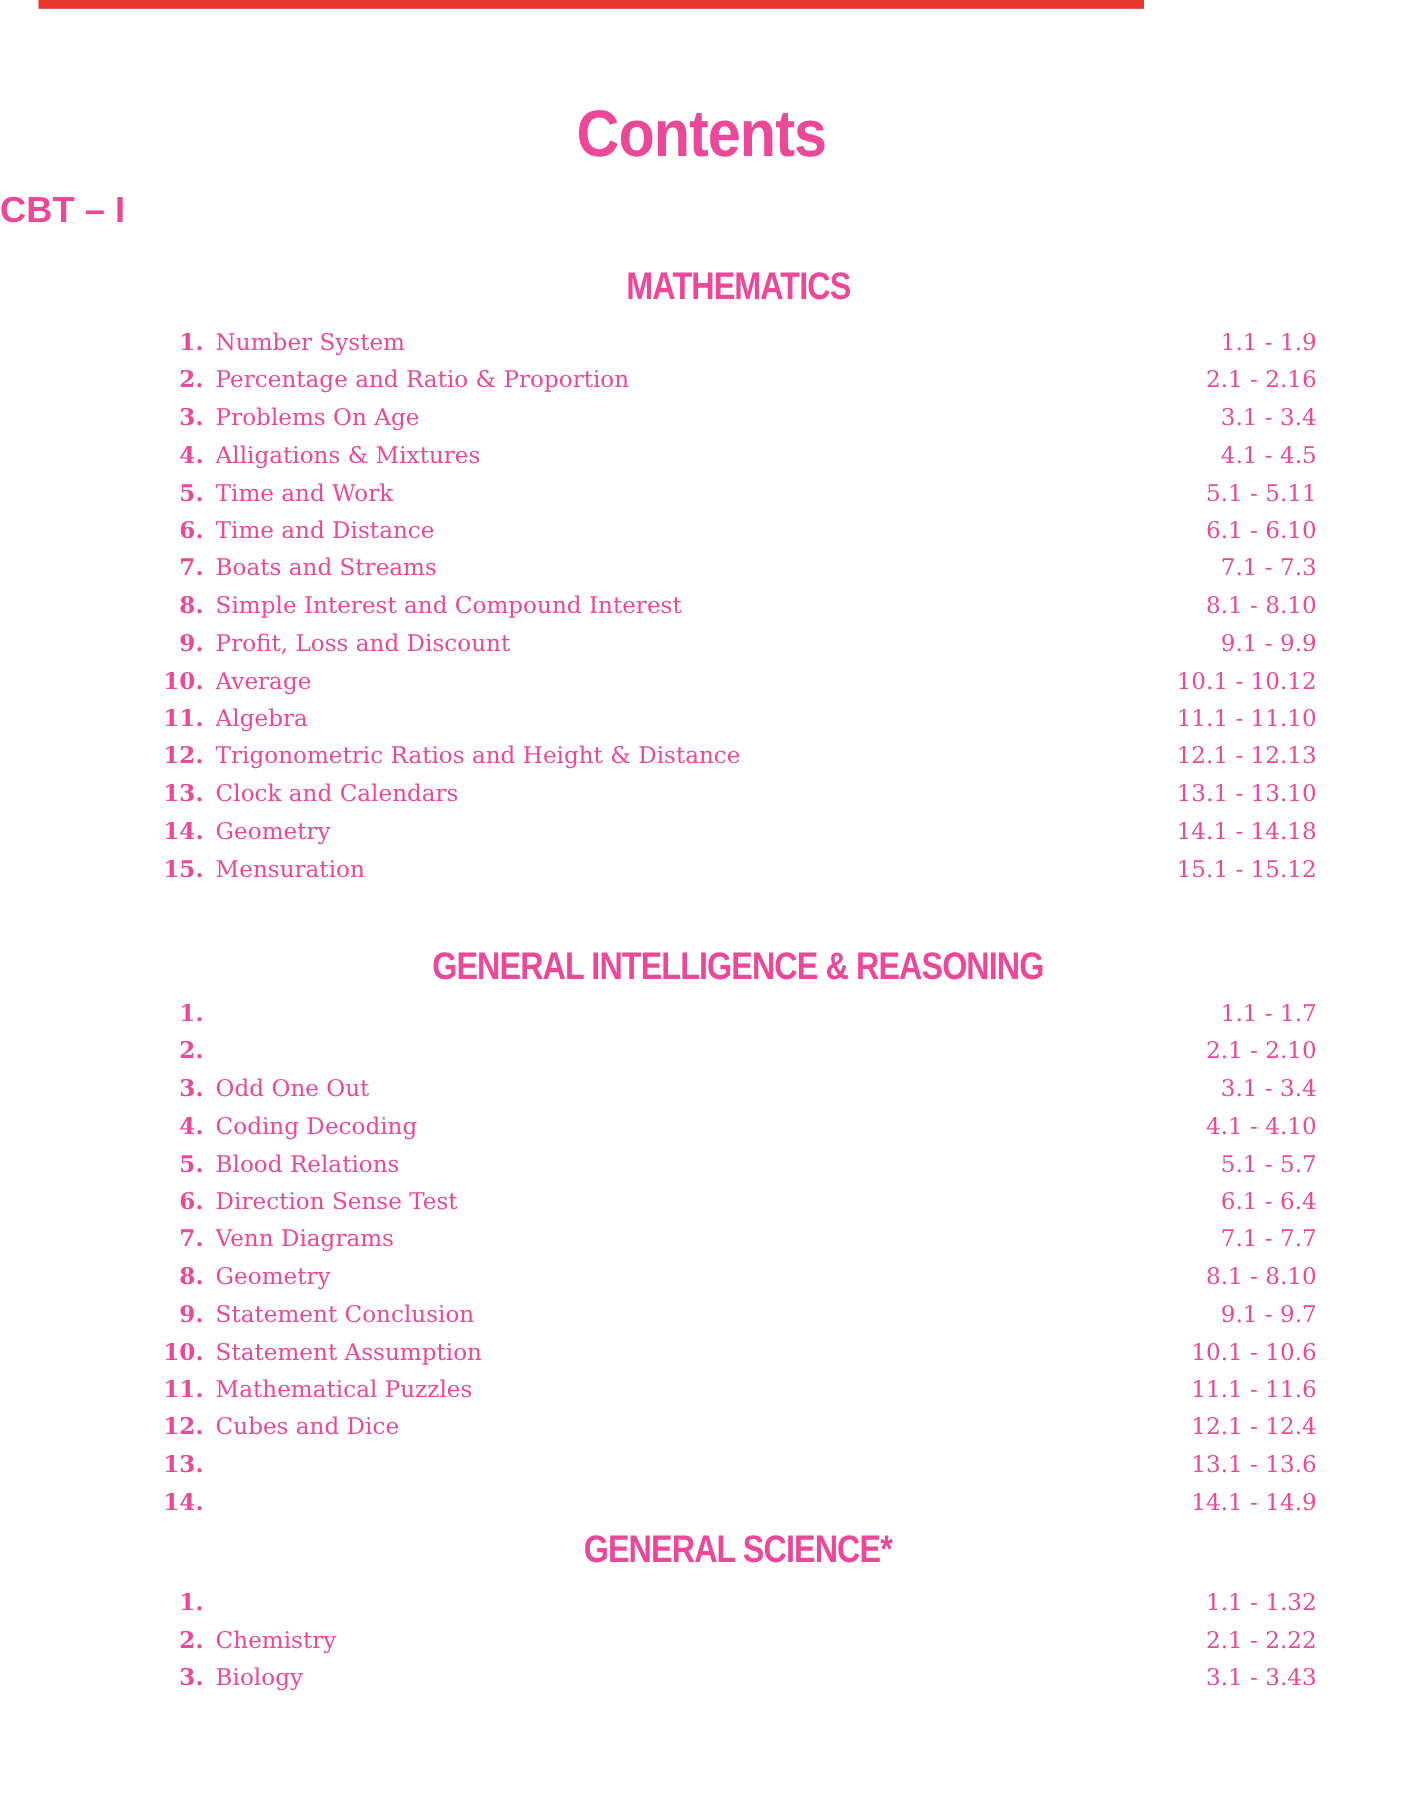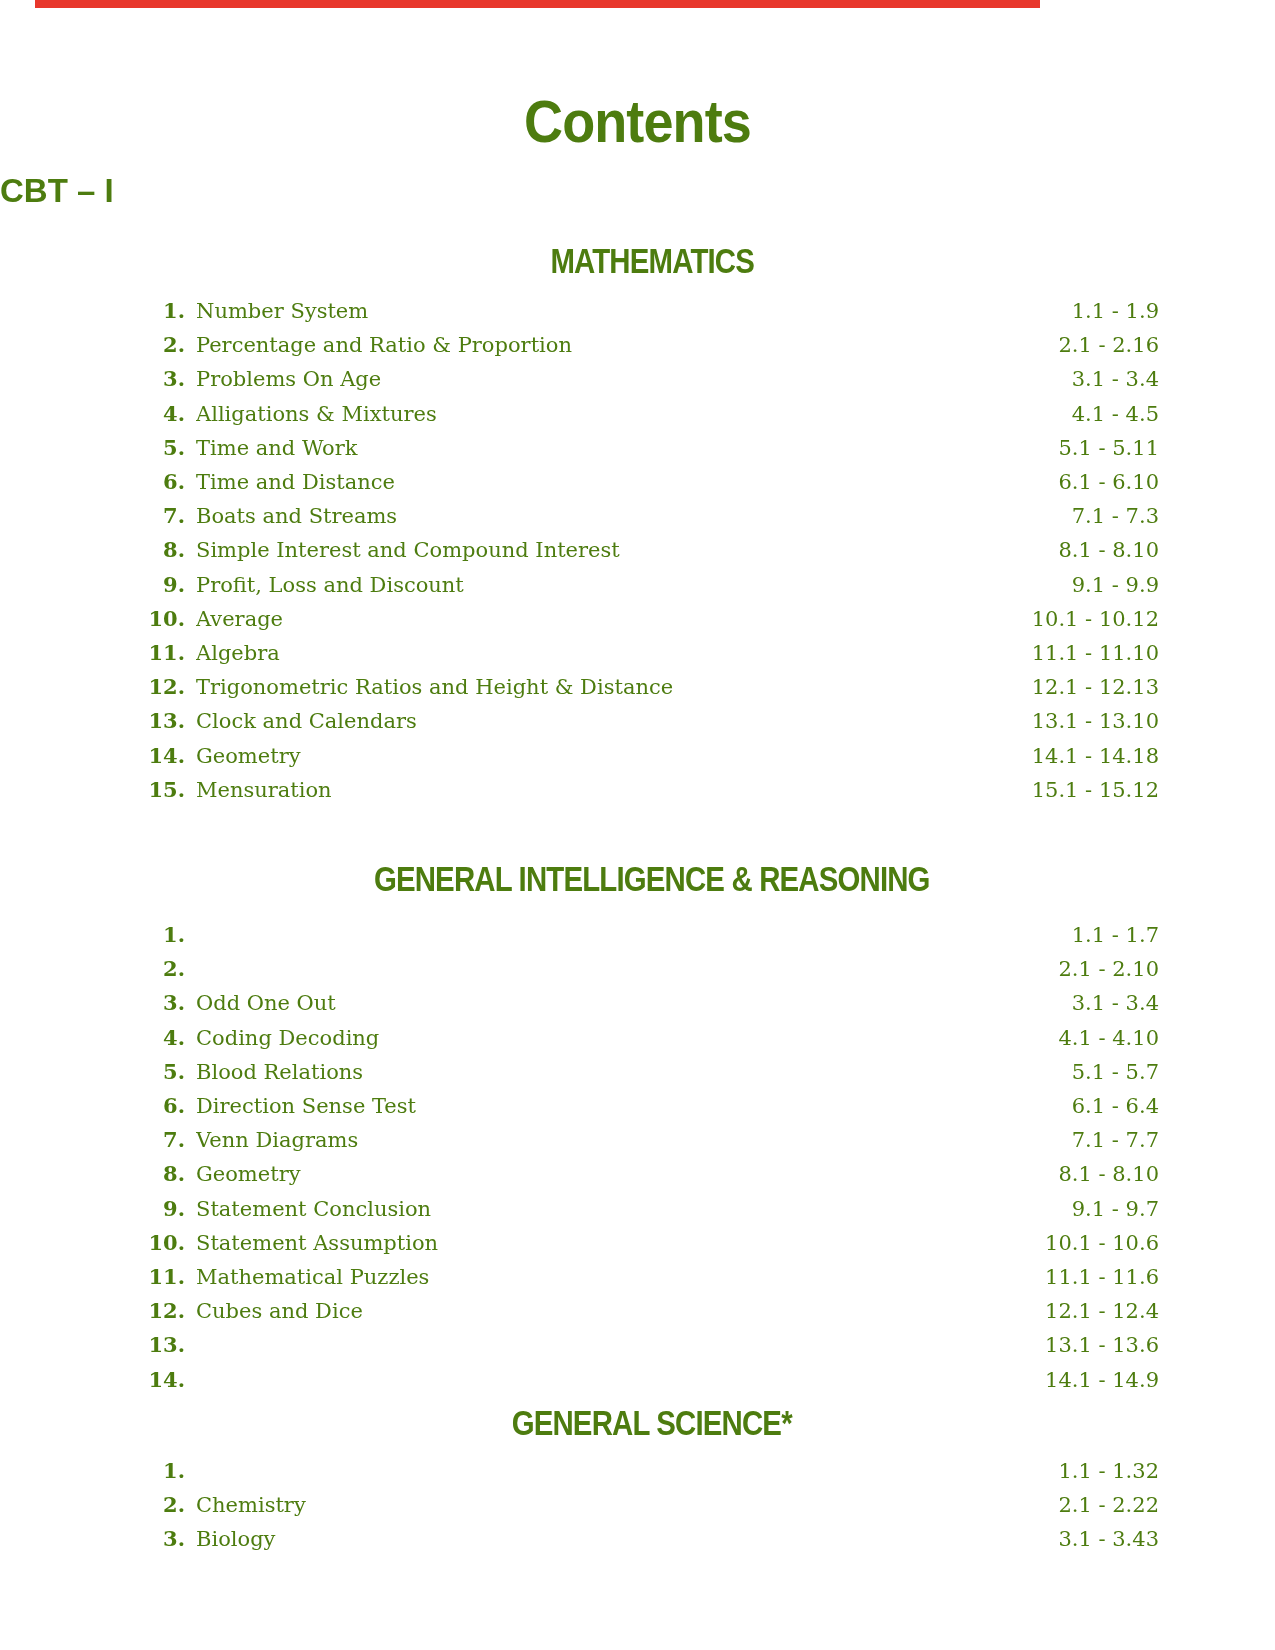--- a/index.html
+++ b/index.html
@@ -5,21 +5,21 @@
   html, body {
     margin: 0;
     padding: 0;
     background: #ffffff;
   }
   .page {
     position: relative;
     width: 1275px;
     height: 1650px;
     background: #ffffff;
-    color: #4d7c0f;
+    color: #ec4899;
     overflow: hidden;
   }
   .top-red-edge {
     position: absolute;
     top: 0;
     left: 35px;
     width: 1005px;
     height: 8px;
     background: #e8372c;
   }
@@ -37,39 +37,39 @@
     margin: 22px 0 0 0;
     text-align: left;
     font-family: "Liberation Sans", sans-serif;
     font-weight: bold;
     font-size: 33px;
     line-height: 1;
     letter-spacing: 0px;
   }
   .toc {
     margin: 0;
-    padding: 0 116px 0 145px; 
+    padding: 0 78px 0 145px; 
   }
   .section-heading {
     margin: 36px 0 16px 0;
     text-align: center;
     font-family: "Liberation Sans", sans-serif;
     font-weight: bold;
     font-size: 35px;
     line-height: 1;
     letter-spacing: -1px;
   }
   .section-heading > span {
     display: inline-block;
     transform: scaleX(0.84);
     transform-origin: center;
   }
   .section:nth-child(2) .section-heading {
     margin-top: 54px;
-    margin-bottom: 22px;
+    margin-bottom: 8px;
   }
   .section:nth-child(3) .section-heading {
     margin-top: 8px;
     margin-bottom: 14px;
   }
   .rows {
     font-family: "DejaVu Serif", serif;
     font-size: 21px;
   }
   .toc-row {

